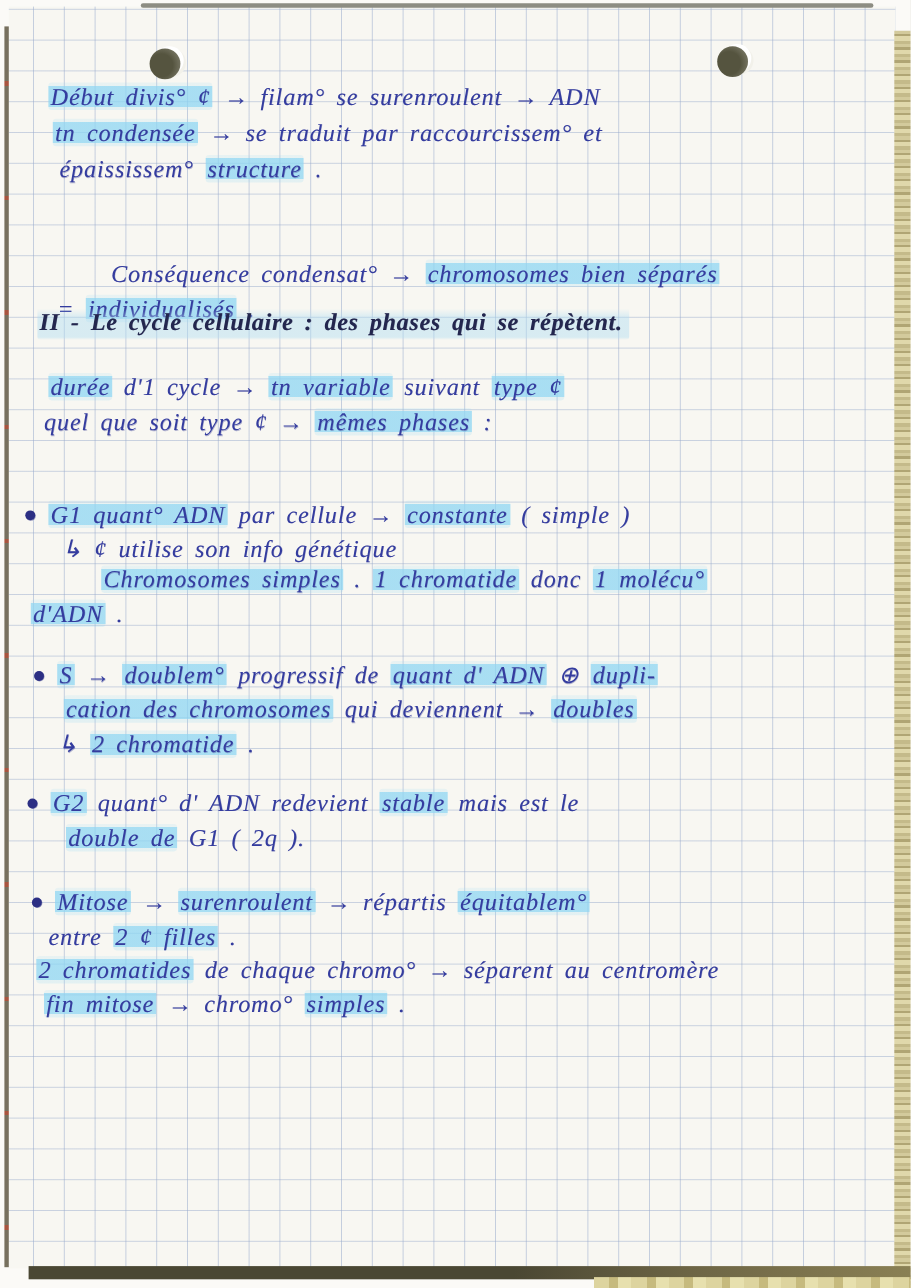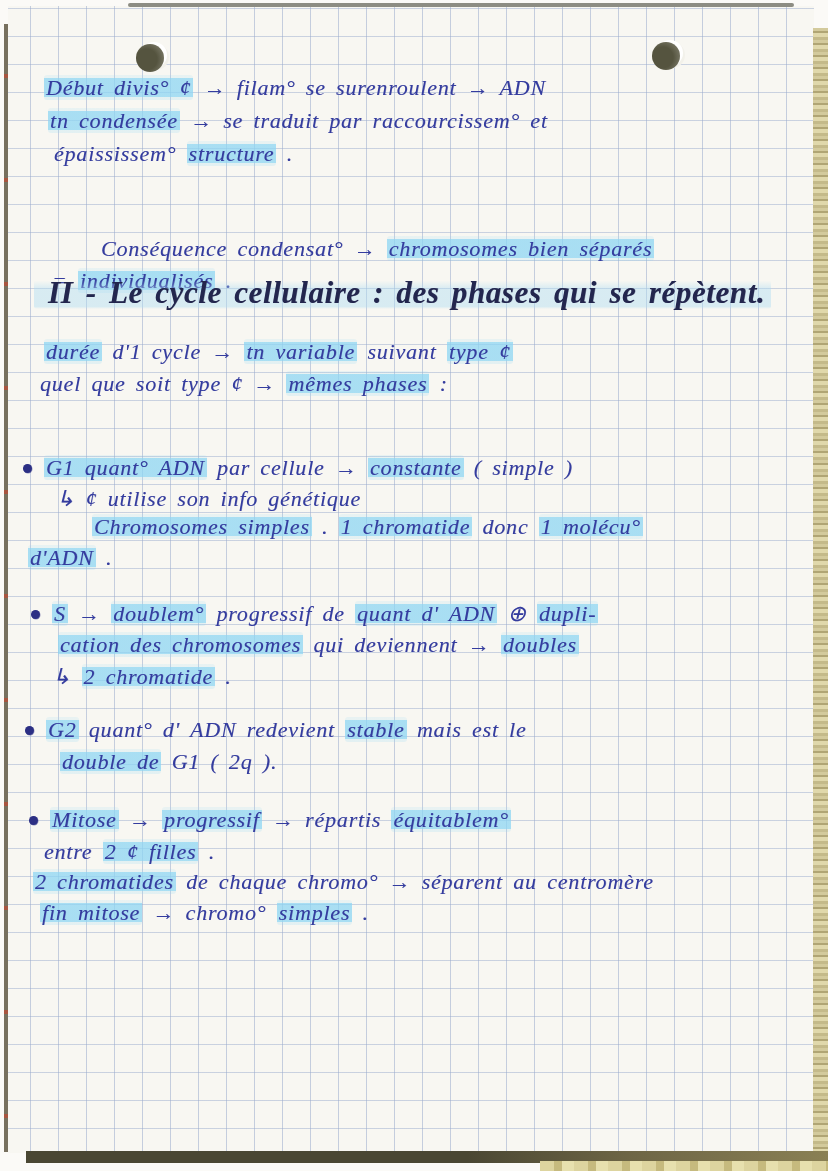--- a/index.html
+++ b/index.html
@@ -36,24 +36,24 @@
   
   .hand{position:absolute;inset:0;}
   .line{
     position:absolute;white-space:nowrap;
     font-style:italic;font-size:22px;line-height:27px;
     letter-spacing:0.8px;word-spacing:4px;
     color:#343c9f;
     text-shadow:0.4px 0.4px 0 rgba(45,52,140,0.35);
   }
   .line.title{
-    font-size:31px;color:#23264e;font-weight:bold;letter-spacing:0.6px;
+    font-size:22px;color:#23264e;font-weight:bold;letter-spacing:0.6px;
     text-shadow:0.4px 0.4px 0 rgba(20,22,60,0.4);
     background:linear-gradient(to bottom, rgba(176,221,242,0) 8%, rgba(176,221,242,0.45) 35%, rgba(176,221,242,0.45) 92%, rgba(176,221,242,0) 100%);
-    padding:1px 6px 3px 14px;border-radius:3px;
+    padding:1px 6px 3px 2px;border-radius:3px;
   }
   .seg{position:relative;}
   .seg.hl{
     background:linear-gradient(to bottom, rgba(142,214,243,0.15) 0 12%, rgba(142,214,243,0.75) 12% 88%, rgba(142,214,243,0.2) 88% 100%);
     border-radius:3px;padding:0 2px;
   }
   .bullet{
     position:absolute;left:-21px;top:10px;width:9px;height:9px;border-radius:50%;
     background:#2c2f84;box-shadow:0.5px 0.5px 0 rgba(44,47,132,0.5);
   }
@@ -84,18 +84,18 @@
       <div class="line body" style="left: 40px; top: 370px;"><span class="seg">quel que soit type ¢ → </span><span class="seg hl">mêmes phases</span><span class="seg"> :</span></div>
       <div class="line body" style="left: 44px; top: 454px;"><span class="bullet"></span><span class="seg hl">G1 quant° ADN</span><span class="seg"> par cellule → </span><span class="seg hl">constante</span><span class="seg"> ( simple )</span></div>
       <div class="line body" style="left: 56px; top: 485px;"><span class="seg">↳ ¢ utilise son info génétique</span></div>
       <div class="line body" style="left: 92px; top: 513px;"><span class="seg hl">Chromosomes simples</span><span class="seg"> . </span><span class="seg hl">1 chromatide</span><span class="seg"> donc </span><span class="seg hl">1 molécu°</span></div>
       <div class="line body" style="left: 28px; top: 544px; text-align: center;"><span class="seg hl">d'ADN</span><span class="seg"> .</span></div>
       <div class="line body" style="left: 52px; top: 600px;"><span class="bullet"></span><span class="seg hl">S</span><span class="seg"> → </span><span class="seg hl">doublem°</span><span class="seg"> progressif de </span><span class="seg hl">quant d' ADN</span><span class="seg"> ⊕ </span><span class="seg hl">dupli-</span></div>
       <div class="line body" style="left: 58px; top: 631px;"><span class="seg hl">cation des chromosomes</span><span class="seg"> qui deviennent → </span><span class="seg hl">doubles</span></div>
       <div class="line body" style="left: 52px; top: 663px;"><span class="seg">↳ </span><span class="seg hl">2 chromatide</span><span class="seg"> .</span></div>
       <div class="line body" style="left: 46px; top: 716px;"><span class="bullet"></span><span class="seg hl">G2</span><span class="seg"> quant° d' ADN redevient </span><span class="seg hl">stable</span><span class="seg"> mais est le</span></div>
       <div class="line body" style="left: 60px; top: 748px;"><span class="seg hl">double de</span><span class="seg"> G1 ( 2q ).</span></div>
-      <div class="line body" style="left: 50px; top: 806px;"><span class="bullet"></span><span class="seg hl">Mitose</span><span class="seg"> → </span><span class="seg hl">progressif</span><span class="seg"> → répartis </span><span class="seg hl">équitablem°</span></div>
+      <div class="line body" style="left: 50px; top: 806px;"><span class="bullet"></span><span class="seg hl">Mitose</span><span class="seg"> → </span><span class="seg hl">surenroulent</span><span class="seg"> → répartis </span><span class="seg hl">équitablem°</span></div>
       <div class="line body" style="left: 44px; top: 838px;"><span class="seg">entre </span><span class="seg hl">2 ¢ filles</span><span class="seg"> .</span></div>
       <div class="line body" style="left: 33px; top: 868px;"><span class="seg hl">2 chromatides</span><span class="seg"> de chaque chromo° → séparent au centromère</span></div>
       <div class="line body" style="left: 40px; top: 899px; text-align: right;"><span class="seg hl">fin mitose</span><span class="seg"> → chromo° </span><span class="seg hl">simples</span><span class="seg"> .</span></div>
     </div>
 </div>
 
 </body></html>

